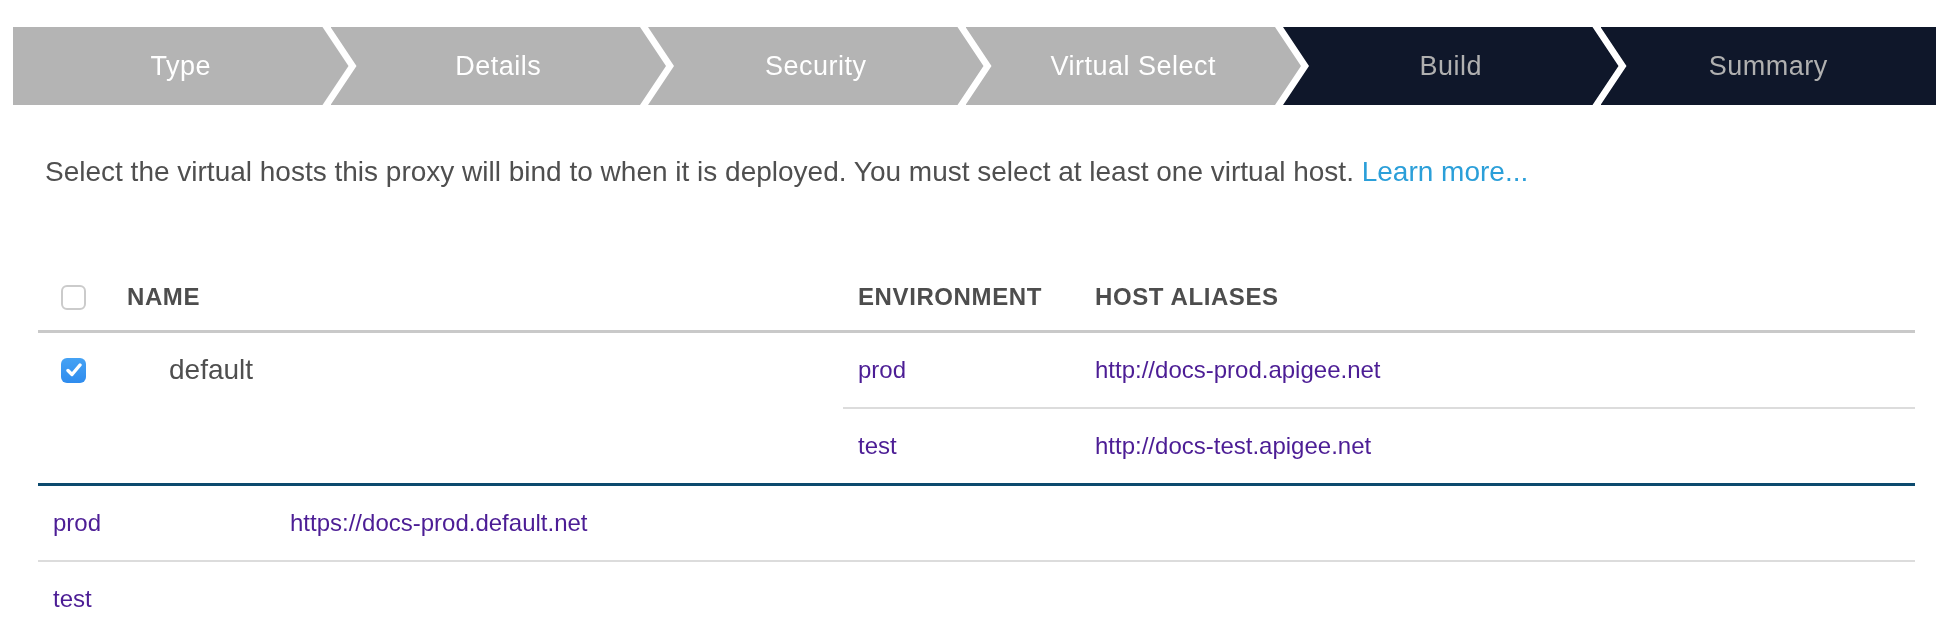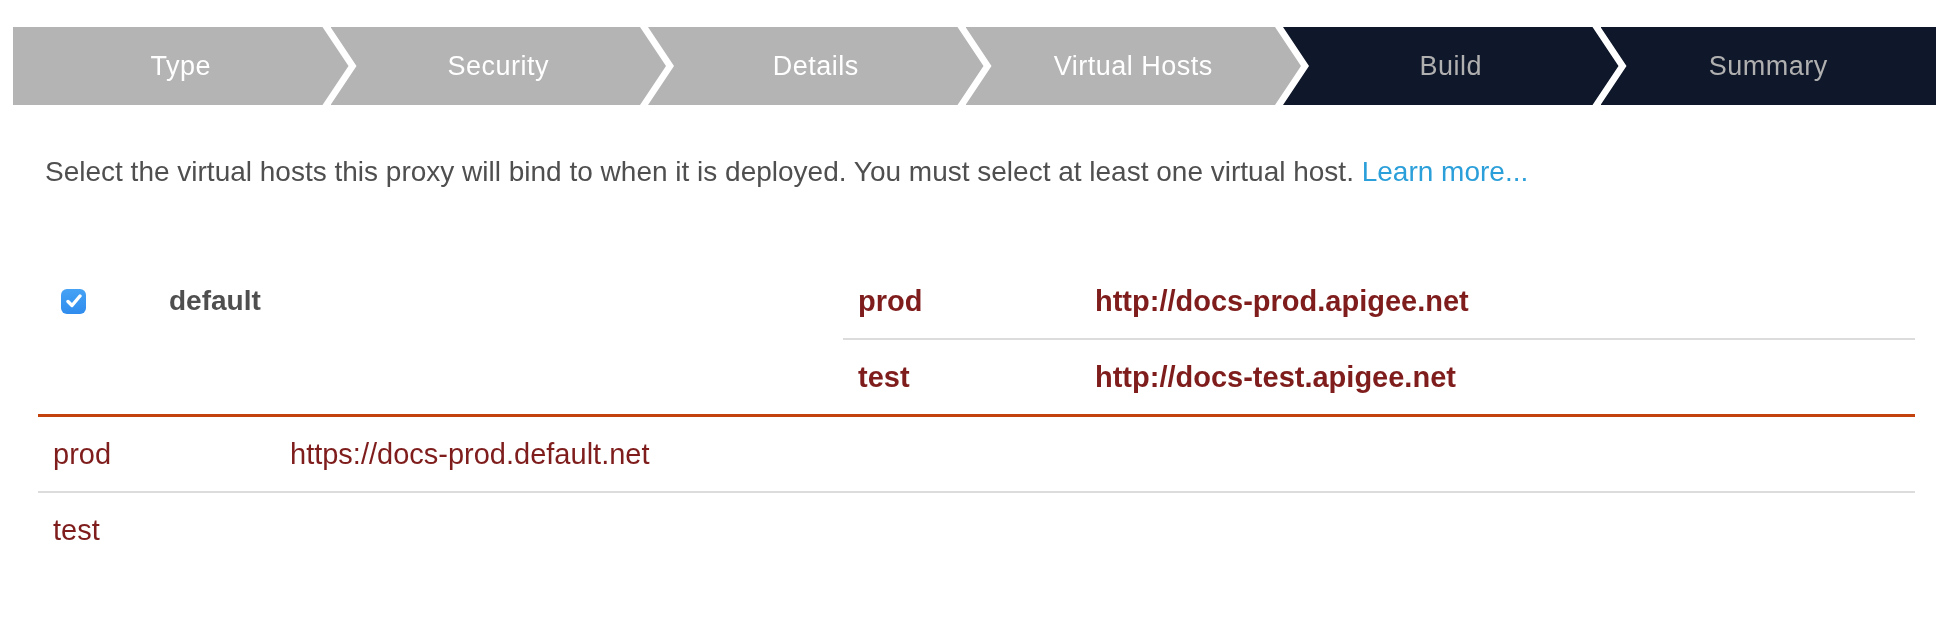--- a/index.html
+++ b/index.html
@@ -27,25 +27,25 @@
   .vh-table { position:absolute; left:38px; top:264px; width:1877px; }
   .thead { display:flex; align-items:center; height:66px; border-bottom:3px solid #c9c9c9; }
   .th { font-size:24px; font-weight:bold; color:#4d4d4d; letter-spacing:0.6px; }
   .col-check { width:89px; display:flex; align-items:center; box-sizing:border-box; padding-left:23px; flex:none; }
   .col-name  { width:716px; flex:none; }
   .col-rest  { flex:1 1 auto; display:flex; align-items:center; }
   .col-env   { width:252px; box-sizing:border-box; padding-left:15px; flex:none; }
   .col-host  { flex:1 1 auto; }
 
   .group { display:flex; }
-  .group.divided { border-bottom:3px solid #c2410c;font-weight:bold; }
+  .group.divided { border-bottom:3px solid #0c4a6e; }
   .gleft { width:805px; flex:none; display:flex; align-items:center; height:74px; }
   .gleft .name { margin-left:42px; font-size:28px; color:#4f4f4f; }
   .gright { flex:1 1 auto; }
-  .subrow { height:74px; display:flex; align-items:center; font-size:29px; color:#7f1d1d; }
+  .subrow { height:74px; display:flex; align-items:center; font-size:24px; color:#4c1d95; }
   .subrow + .subrow { border-top:2px solid #dcdcdc; }
 
   
   .checkbox {
     width:25px; height:25px; box-sizing:border-box; border-radius:6px;
     border:2px solid #cbcbcb; background:#ffffff; cursor:pointer;
     display:flex; align-items:center; justify-content:center; flex:none;
   }
   .checkbox.checked { border:none; background:linear-gradient(#45a2f4,#2f8cee); }
   .checkbox svg { display:none; }
@@ -54,42 +54,54 @@
 </head>
 <body>
 
 <div class="page">
 
   <div class="stepper">
     <div class="step completed">
         <span>Type</span>
       </div>
     <div class="step completed">
+        <span>Details</span>
+      </div>
+    <div class="step completed">
         <span>Security</span>
       </div>
-    <div class="step completed">
-        <span>Details</span>
-      </div>
     <div class="step current">
-        <span>Virtual Hosts</span>
+        <span>Virtual Select</span>
       </div>
     <div class="step upcoming">
         <span>Build</span>
       </div>
     <div class="step upcoming">
         <span>Summary</span>
       </div>
   </div>
 
   <div class="desc">
     <span>Select the virtual hosts this proxy will bind to when it is deployed. You must select at least one virtual host. </span><a>Learn more...</a>
   </div>
 
   <div class="vh-table">
 
+    <div class="thead">
+      <div class="col-check">
+        <div class="checkbox">
+          
+        </div>
+      </div>
+      <div class="col-name th">NAME</div>
+      <div class="col-rest">
+        <div class="col-env th">ENVIRONMENT</div>
+        <div class="col-host th">HOST ALIASES</div>
+      </div>
+    </div>
 
     <div class="group divided">
       <div class="gleft">
         <div class="col-check">
           <div class="checkbox checked">
             <svg width="16" height="14" viewBox="0 0 16 14">
                 <polyline points="2,7.5 6,11.5 14,2" fill="none" stroke="#ffffff" stroke-width="3.4" stroke-linecap="round" stroke-linejoin="round"></polyline>
               </svg>
           </div>
         </div>

